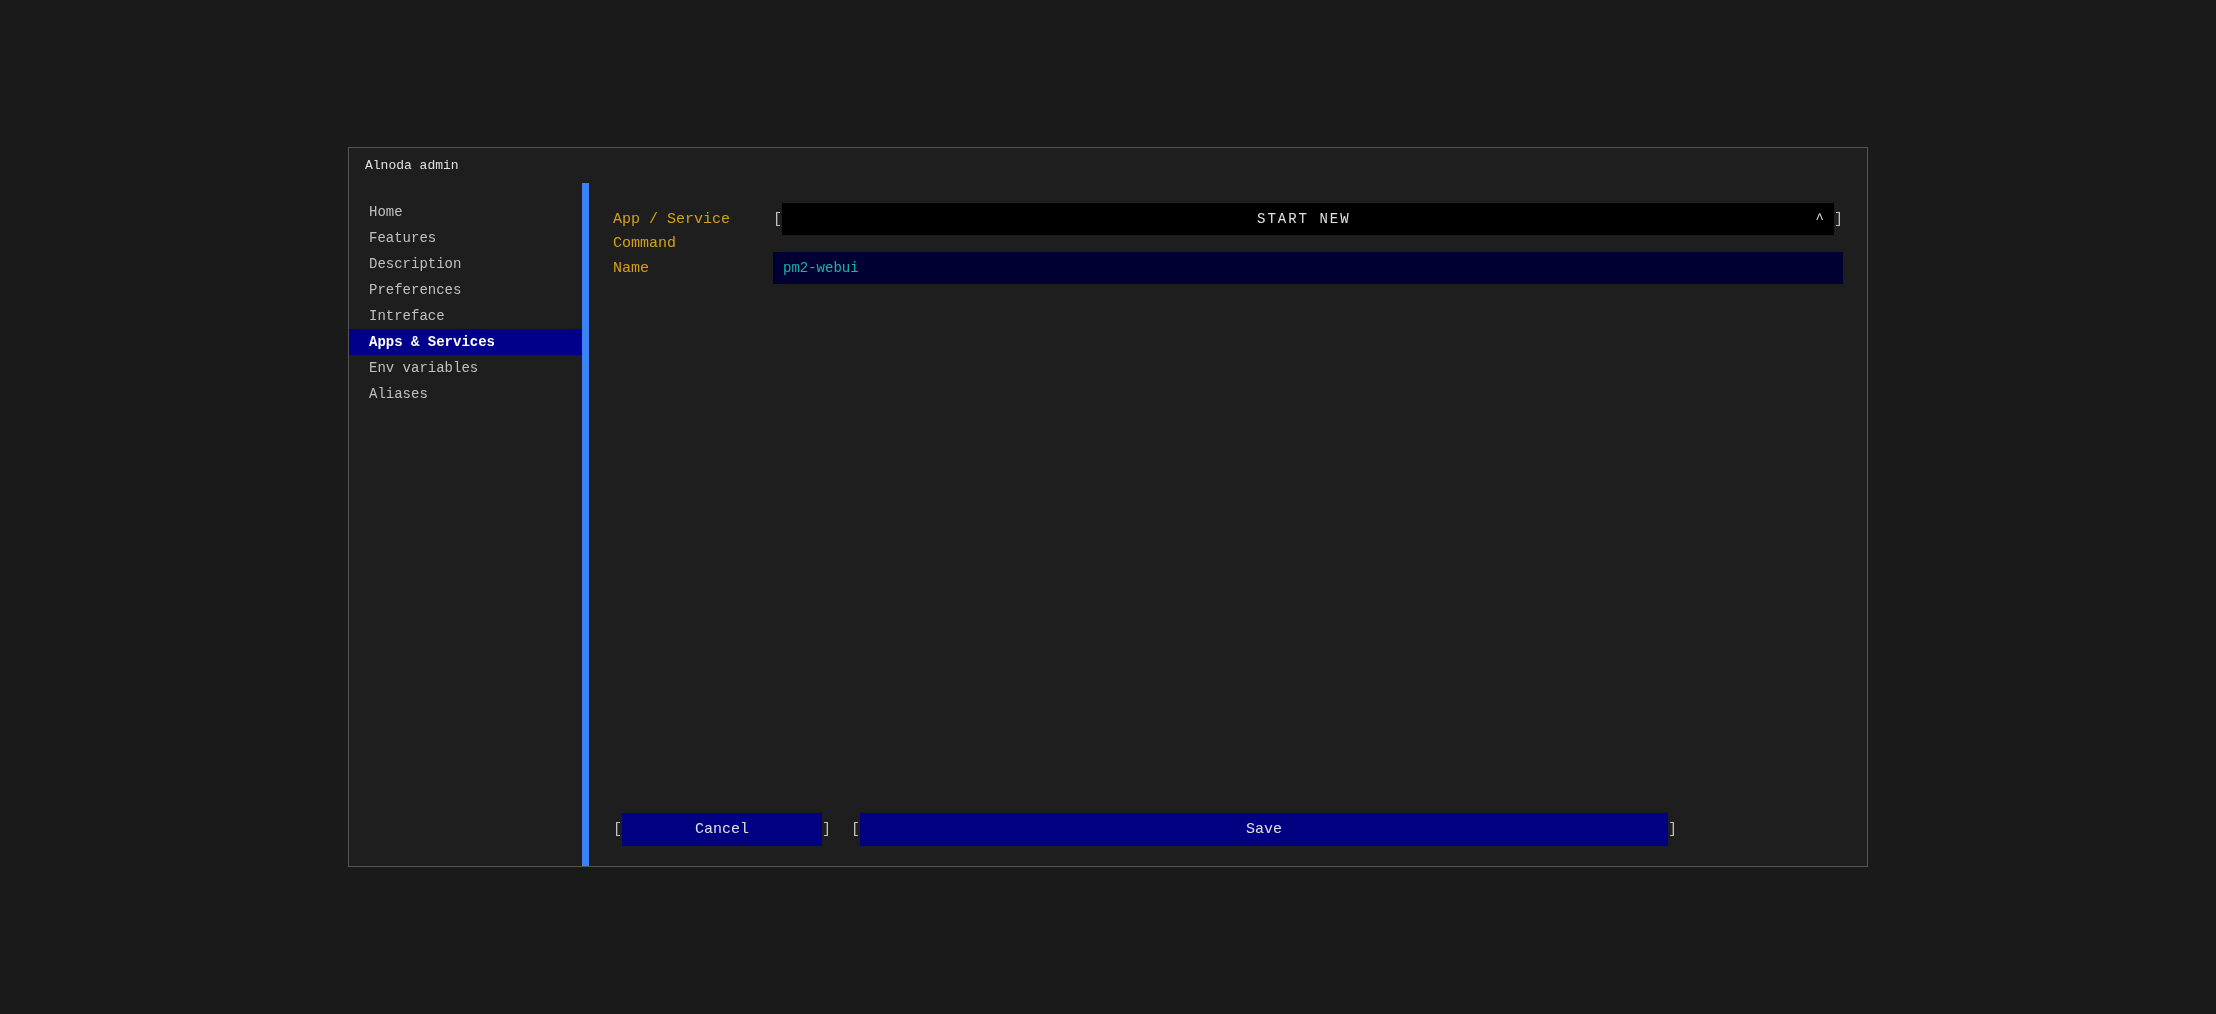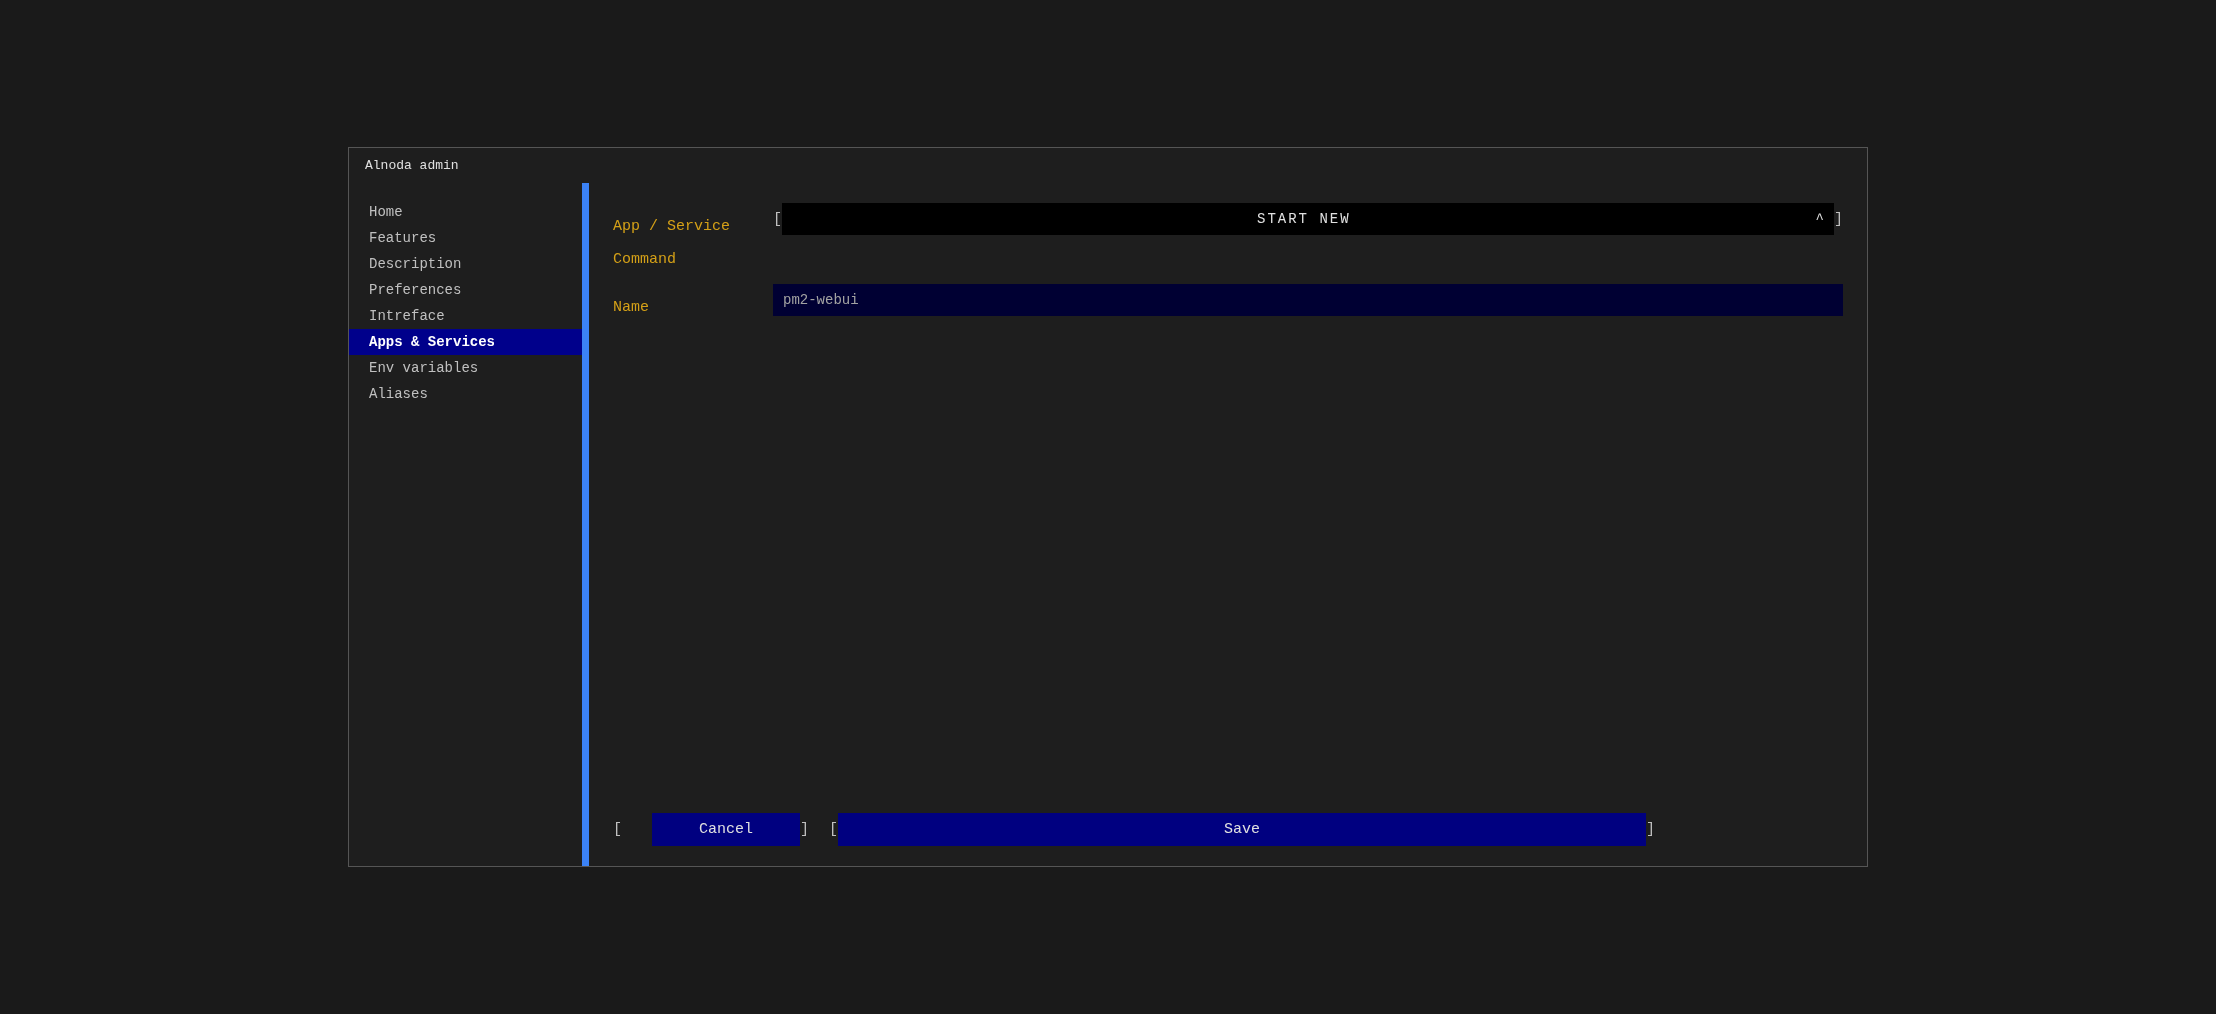--- a/index.html
+++ b/index.html
@@ -68,22 +68,21 @@
       flex-direction: column;
       background-color: #1e1e1e;
     }
 
     .form-area {
       flex: 1;
     }
 
     .form-row {
       display: flex;
-      align-items: flex-end;
-      margin-bottom: 16px;
+      align-items: center;
     }
 
     .form-label {
       color: #d4a017;
       font-size: 15px;
       width: 160px;
       flex-shrink: 0;
     }
 
     .select-wrapper {
@@ -125,21 +124,21 @@
     }
 
     .select-arrow {
       color: #e0e0e0;
       font-size: 14px;
     }
 
     .text-input {
       flex: 1;
       background-color: #000033;
-      color: #a3a3a3;
+      color: #14b8a6;
       padding: 6px 10px;
       font-family: 'Courier New', Courier, monospace;
       font-size: 14px;
       border: none;
       outline: none;
       min-height: 32px;
     }
 
     .command-text {
       color: #c0c0c0;
@@ -170,22 +169,21 @@
       color: #e0e0e0;
       font-family: 'Courier New', Courier, monospace;
       font-size: 15px;
       padding: 8px 0;
       border: none;
       cursor: pointer;
       text-align: center;
     }
 
     .btn-cancel {
-      width: 148px;
-      margin-left: 30px;
+      width: 200px;
     }
 
     .btn-save {
       width: 808px;
     }
   </style>
 </head>
 <body>
 
 <div class="window">

